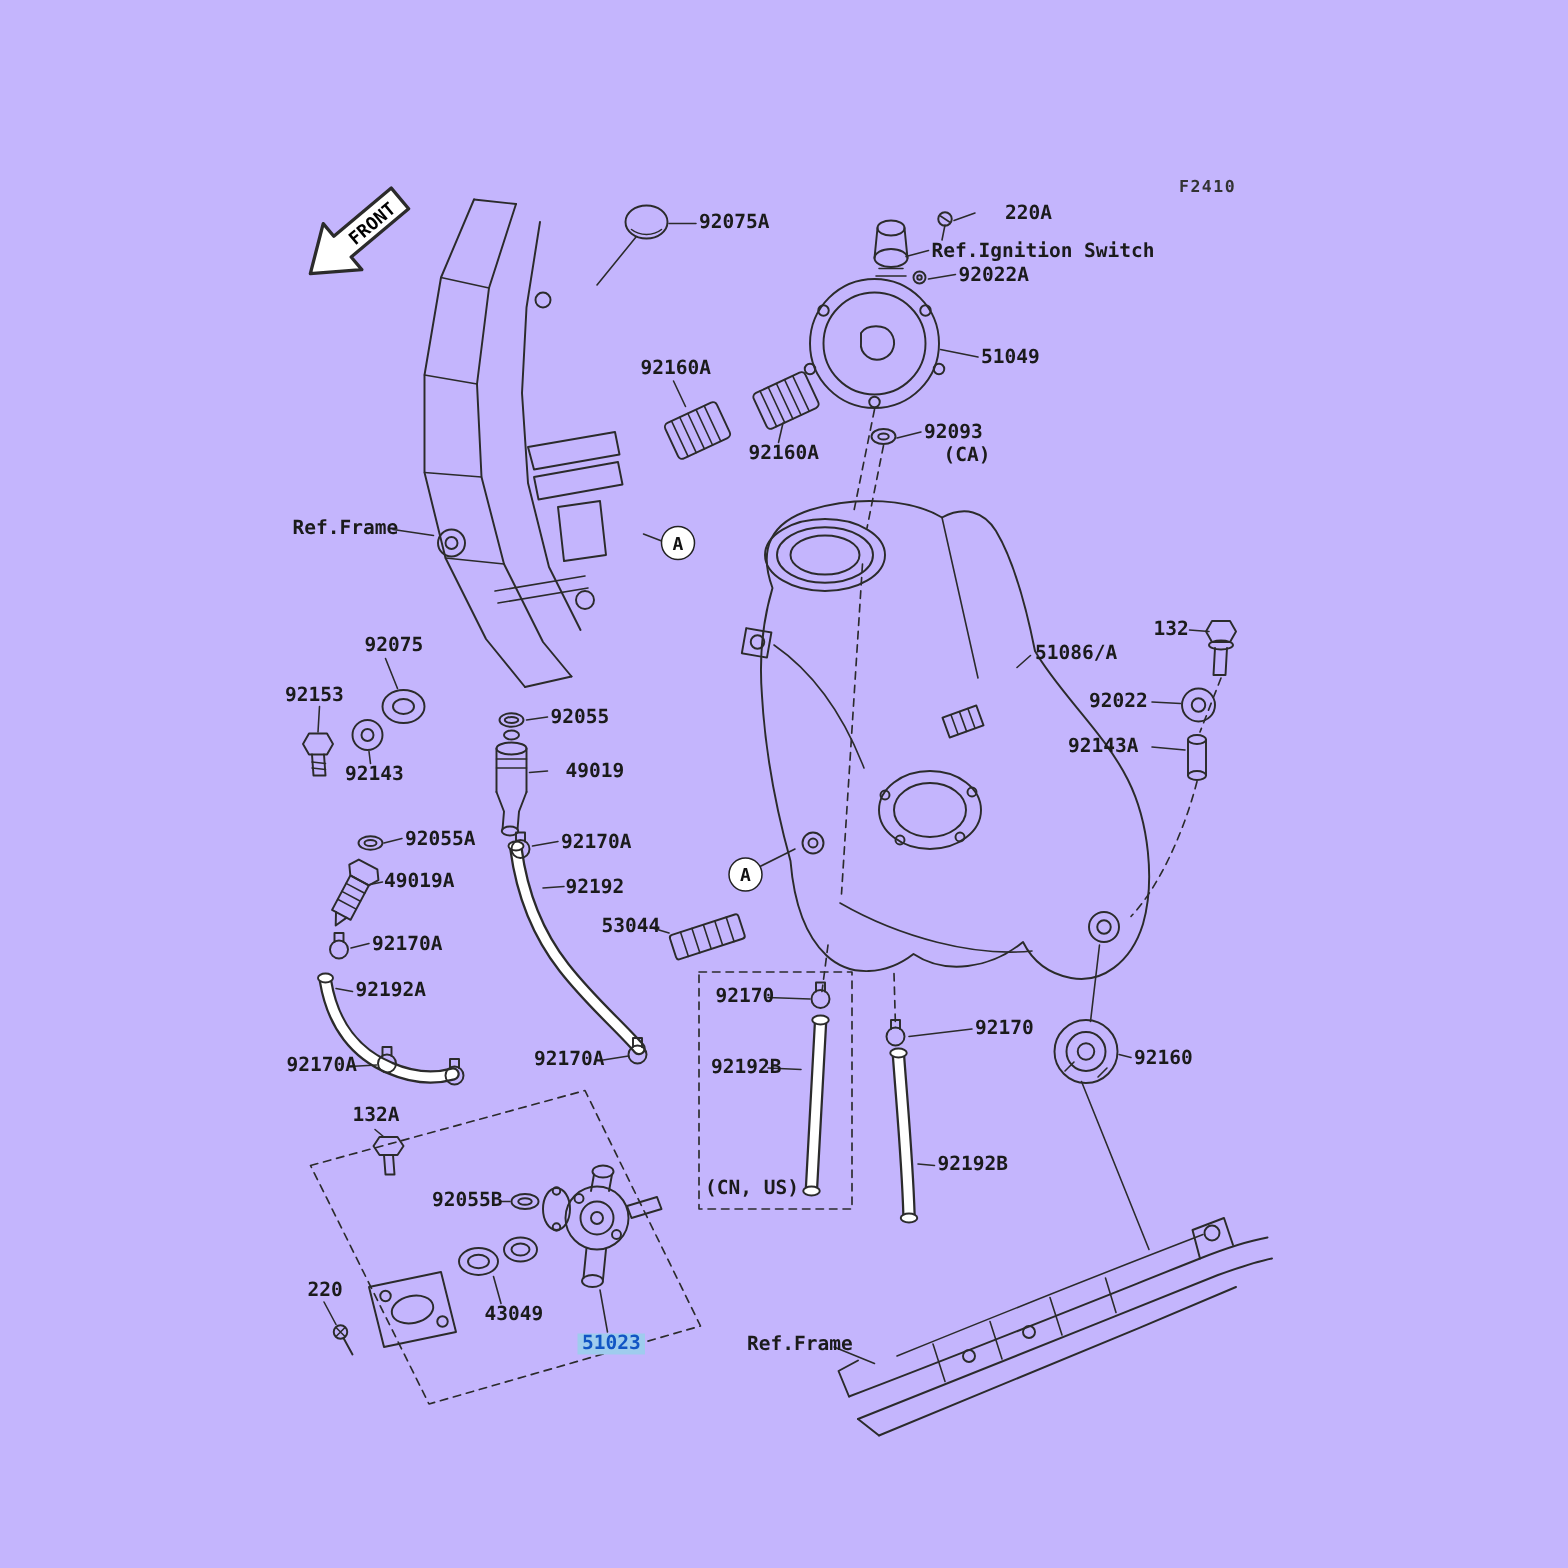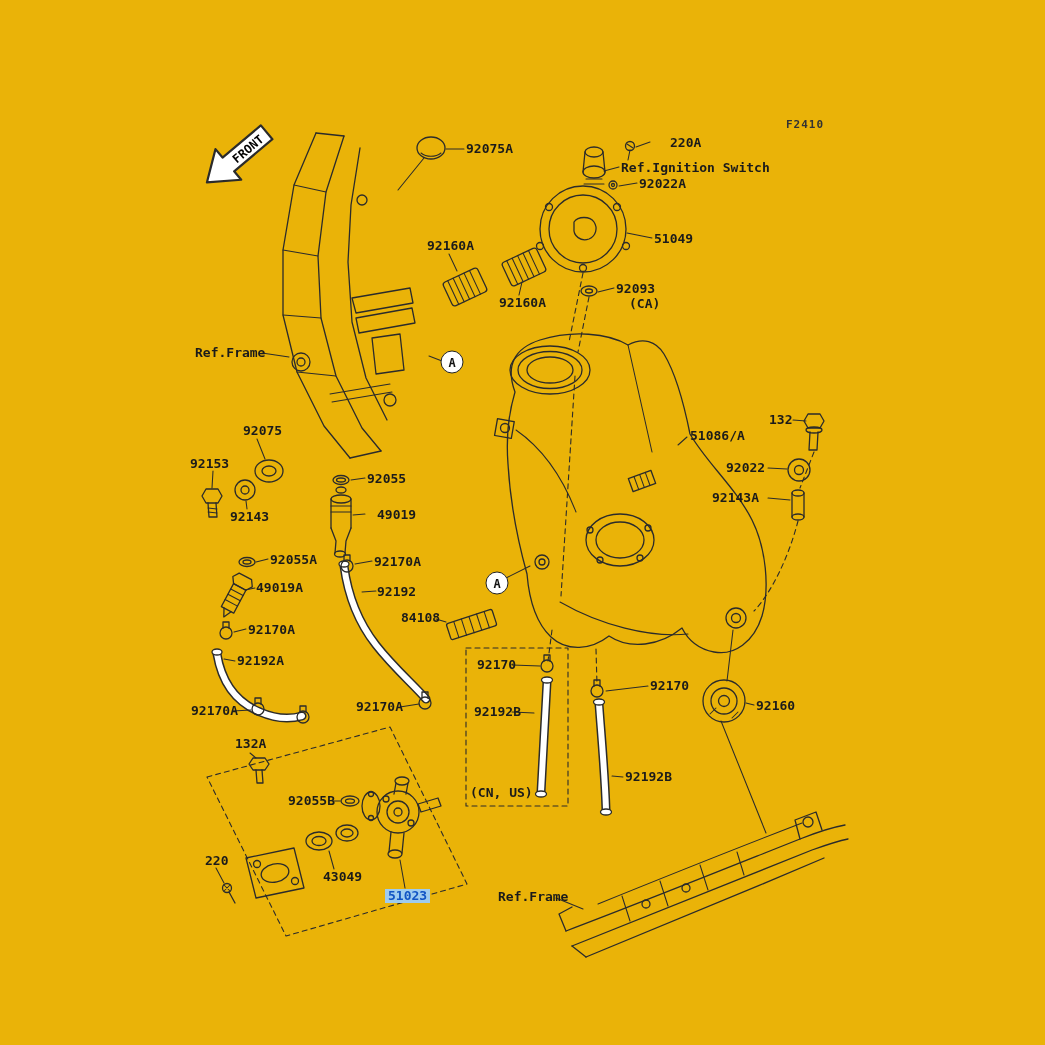--- a/index.html
+++ b/index.html
@@ -1,17 +1,17 @@
 <!DOCTYPE html>
 <html style="--hl-bg: #9fccee; --hl-color: #1155c4;"><head>
 <meta charset="utf-8">
 <style>
   html,body{margin:0;padding:0;background:#ffffff;}
   .page{
-    position:relative;width:1045px;height:1045px;background:#eab308;
+    position:relative;width:1045px;height:1045px;background:#c4b5fd;
     font-family:"DejaVu Sans Mono", monospace;overflow:hidden;
   }
   svg.drawing{position:absolute;left:0;top:0;}
   .ink path,.ink line,.ink circle,.ink ellipse,.ink rect,.ink polygon{
     fill:none;stroke:#2b2b2b;stroke-width:1.3;stroke-linecap:round;stroke-linejoin:round;
   }
   .ink .thin{stroke-width:1.05;}
   .ink .dash{stroke-dasharray:5 4;stroke-width:1.1;}
   .ink .tube-o{stroke-width:9;}
   .ink .tube-i{stroke:#ffffff;stroke-width:6;}
@@ -356,21 +356,21 @@
       <div class="part-label" style="left: 190px; top: 457px;">92153</div>
       <div class="part-label" style="left: 726px; top: 461px;">92022</div>
       <div class="part-label" style="left: 367px; top: 472px;">92055</div>
       <div class="part-label" style="left: 230px; top: 510px;">92143</div>
       <div class="part-label" style="left: 367px; top: 508px; margin-left: 10px;">49019</div>
       <div class="part-label" style="left: 712px; top: 491px;">92143A</div>
       <div class="part-label" style="left: 270px; top: 553px;">92055A</div>
       <div class="part-label" style="left: 374px; top: 555px;">92170A</div>
       <div class="part-label" style="left: 256px; top: 581px;">49019A</div>
       <div class="part-label" style="left: 377px; top: 585px;">92192</div>
-      <div class="part-label" style="left: 401px; top: 611px;">84108</div>
+      <div class="part-label" style="left: 401px; top: 611px;">53044</div>
       <div class="part-label" style="left: 248px; top: 623px;">92170A</div>
       <div class="part-label" style="left: 237px; top: 654px;">92192A</div>
       <div class="part-label" style="left: 477px; top: 658px;">92170</div>
       <div class="part-label" style="left: 650px; top: 679px;">92170</div>
       <div class="part-label" style="left: 191px; top: 704px;">92170A</div>
       <div class="part-label" style="left: 356px; top: 700px;">92170A</div>
       <div class="part-label" style="left: 474px; top: 705px;">92192B</div>
       <div class="part-label" style="left: 756px; top: 699px;">92160</div>
       <div class="part-label" style="left: 235px; top: 737px;">132A</div>
       <div class="part-label" style="left: 625px; top: 770px;">92192B</div>

